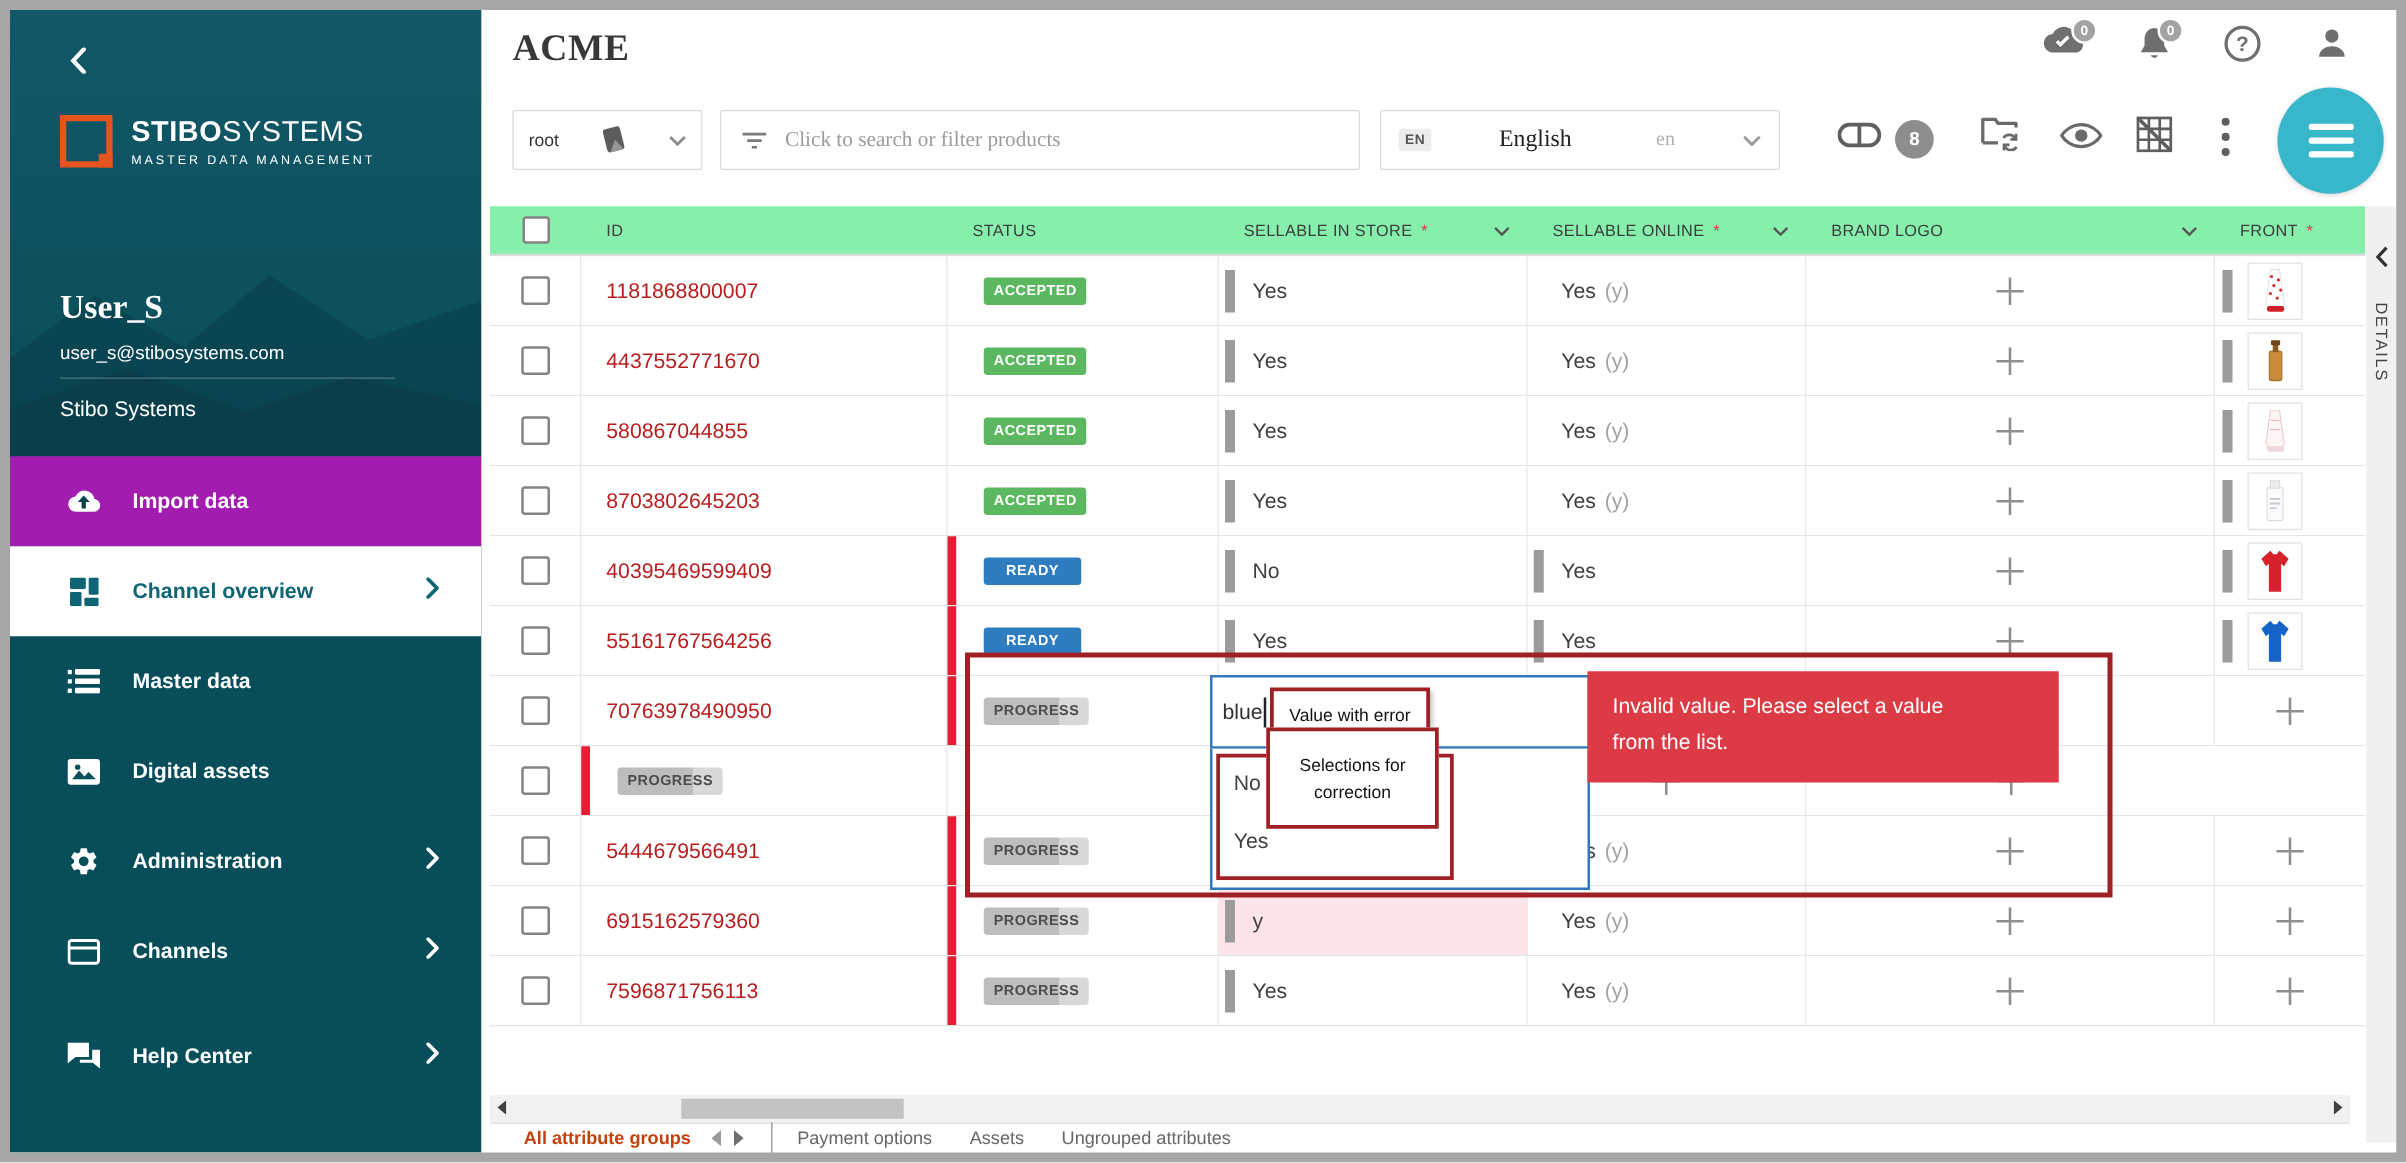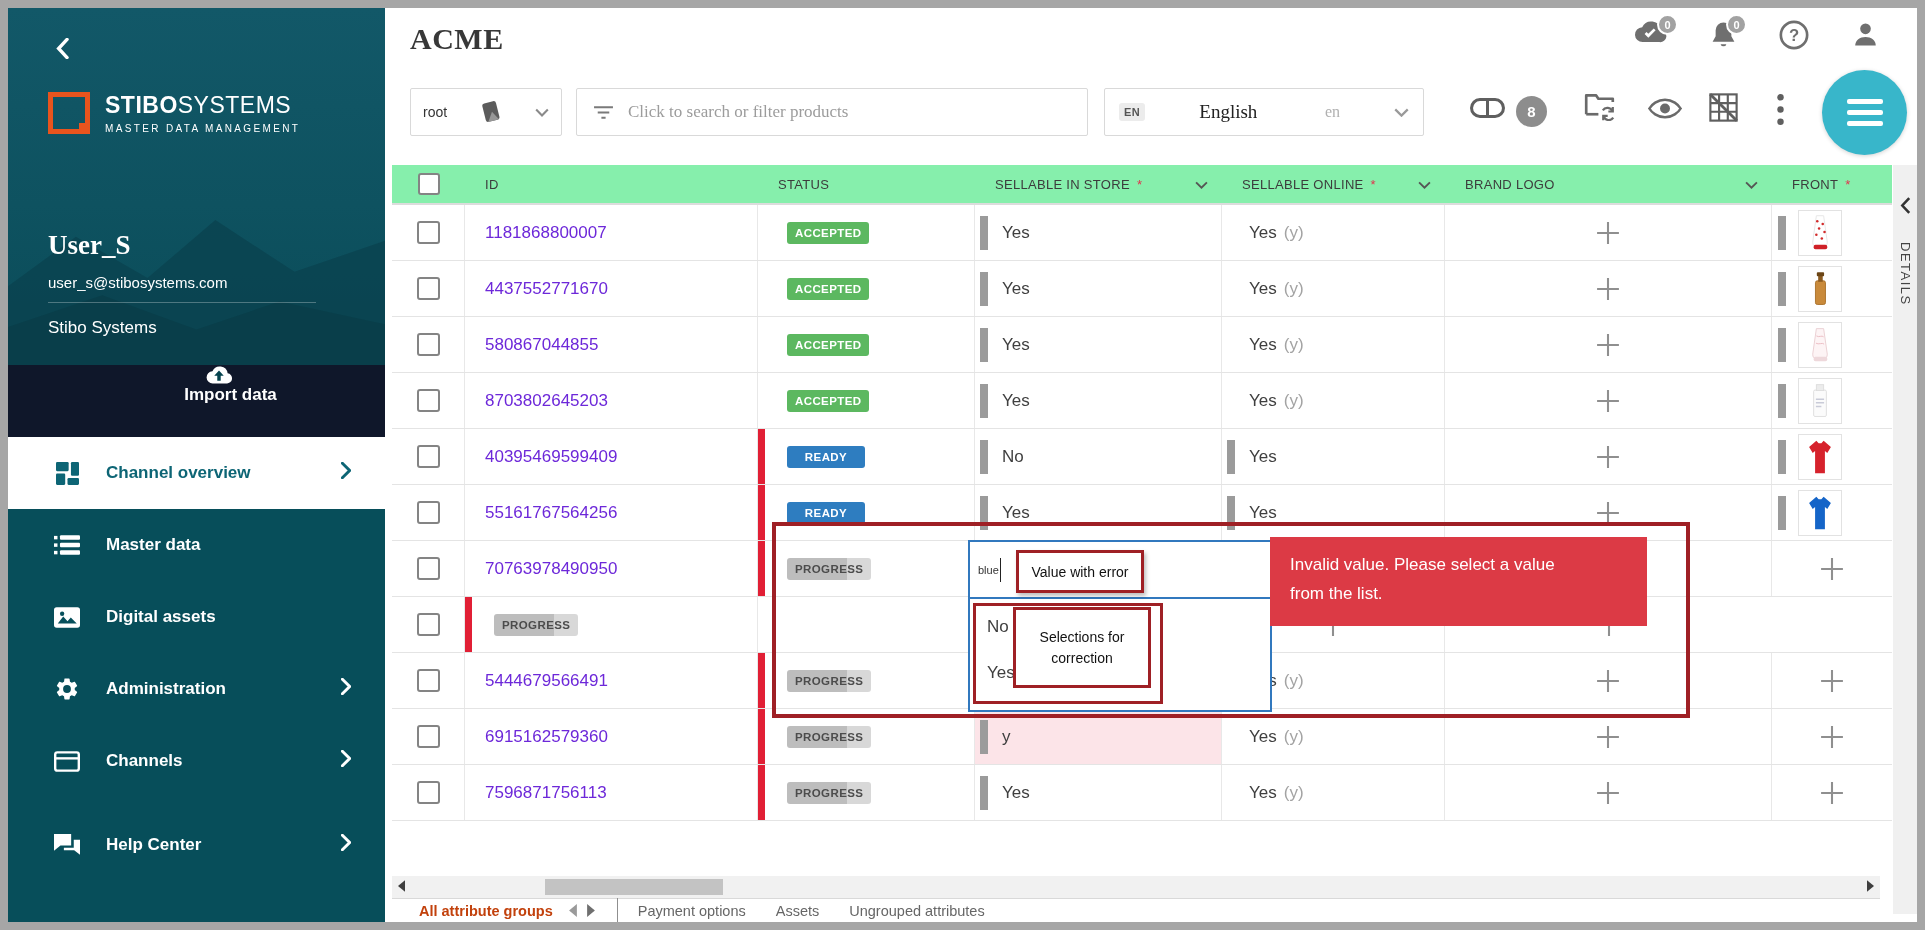--- a/index.html
+++ b/index.html
@@ -28,21 +28,21 @@
   .logo-sub { font-size:10px; letter-spacing:2.35px; margin-top:4px; color:#fff; white-space:nowrap; }
   .user-name { position:absolute; left:40px; top:222px; font-family:"Liberation Serif", serif;
                font-weight:bold; font-size:27px; z-index:3; }
   .user-email { position:absolute; left:40px; top:266px; font-size:15px; z-index:3; }
   .side-divider { position:absolute; left:40px; top:294px; width:268px; height:1px;
                   background:rgba(255,255,255,.28); z-index:3; }
   .org-name { position:absolute; left:40px; top:310px; font-size:17px; z-index:3; }
   #menu { position:absolute; left:0; top:357px; width:377px; z-index:3; }
   .menu-item { height:72px; display:flex; align-items:center; padding-left:44px; position:relative;
                cursor:pointer; font-size:17px; font-weight:600; color:#fff; }
-  .menu-item.shade { background:#0f172a;flex-direction:column; }
+  .menu-item.shade { background:#a21caf; }
   .menu-item.active { background:#ffffff; color:#0d6575; }
   .menu-item .mi-icon { width:30px; display:flex; justify-content:center; }
   .menu-item .mi-label { margin-left:24px; }
   .menu-item .mi-chevron { position:absolute; right:34px; top:50%; transform:translateY(-50%); }
   .menu-item.gap-before { margin-top:15px; height:66px; }
 
   
   .page-title { position:absolute; left:410px; top:22px; font-family:"Liberation Serif", serif;
                 font-size:30px; color:#383838; letter-spacing:.5px; }
   .top-icons { position:absolute; right:45px; top:20px; display:flex; align-items:flex-start; gap:42px; }
@@ -77,21 +77,21 @@
   .gr { display:grid; grid-template-columns:73px 293px 217px 247px 223px 327px 120px; }
   #thead { background:#86efac; border-bottom:2px solid #dcdcdc; height:40px; }
   .th { display:flex; align-items:center; position:relative; font-size:13px; color:#3c3c3c;
         letter-spacing:.3px; padding-left:20px; }
   .th .req { color:#e2334d; margin-left:7px; font-size:13px; }
   .th .hd-chev { position:absolute; right:14px; color:#444; }
   .row { height:56px; border-bottom:1px solid #e4e4e4; background:#fff; }
   .cell { position:relative; border-right:1px solid #e8e8e8; display:flex; align-items:center; }
   .cell.c-check { justify-content:center; }
   .checkbox { width:23px; height:23px; border:2px solid #848484; border-radius:3px; background:#fff; cursor:pointer; }
-  .id-link { padding-left:20px; font-size:17px; color:#6d28d9; cursor:pointer; }
+  .id-link { padding-left:20px; font-size:17px; color:#b91c1c; cursor:pointer; }
   .redbar { position:absolute; left:0; top:0; width:7px; height:100%; background:#e11f35; }
   .badge { margin-left:29px; min-width:78px; text-align:center; padding:5px 8px; border-radius:3px;
            font-size:11.5px; font-weight:bold; color:#fff; letter-spacing:.4px; }
   .badge.accepted { background:#5cb860; }
   .badge.ready { background:#2e7dc0; }
   .badge.progress { background:linear-gradient(90deg,#bdbdbd 0 72%,#d8d8d8 72%); color:#4c4c4c; }
   .graybar { position:absolute; left:5px; top:11px; width:8px; height:34px; background:#9b9b9b; }
   .val { padding-left:27px; font-size:17px; color:#3f3f3f; }
   .val .sfx { color:#a3a3a3; margin-left:7px; }
   .cell.pink { background:#fce4e8; }
@@ -116,36 +116,36 @@
             border-top:1px solid #d9d9d9; display:flex; align-items:center; z-index:2; font-size:14.5px; }
   #tabbar .tab0 { font-weight:bold; color:#c2410c; margin-left:27px; cursor:pointer; }
   #tabbar .tab-arrows { display:flex; gap:10px; margin-left:16px; color:#777; font-size:10px; }
   #tabbar .tab-sep { width:1px; height:26px; background:#8f8f8f; margin:0 20px 0 22px; }
   #tabbar .tab { color:#666; margin-right:30px; cursor:pointer; }
 
   
   .ov { position:absolute; }
   #edit-cell { left:968px; top:540px; width:304px; height:59px; background:#fff;
                border:2px solid #3178be; z-index:10; display:flex; align-items:center; }
-  #edit-cell .ev { font-size:11px; color:#333; margin-left:8px; }
+  #edit-cell .ev { font-size:17px; color:#333; margin-left:8px; }
   #edit-cell .caret { display:inline-block; width:1.5px; height:24px; background:#222;
                       margin-left:1px; vertical-align:middle; }
   #dropdown-panel { left:968px; top:599px; width:304px; height:113px; background:#fff;
                     border:2px solid #3178be; border-top:none; z-index:10; }
   #dropdown-panel .opt { height:46px; display:flex; align-items:center; padding-left:17px;
                          font-size:17px; color:#3f3f3f; cursor:pointer; }
   #dropdown-panel .opt:first-child { margin-top:5px; }
   #error-tooltip { left:1270px; top:537px; width:377px; height:89px; background:#dc3a45; color:#fff;
                    font-size:17px; line-height:1.72; padding:13px 20px; z-index:12; }
   #ann-big-rect { left:772px; top:522px; width:918px; height:196px; border:4px solid #9f2025; z-index:15; }
   #ann-value-box { left:1016px; top:550px; width:128px; height:43px; background:#fff;
                    border:3px solid #9f2025; display:flex; align-items:center; justify-content:center;
                    font-size:14px; color:#111; z-index:16; box-shadow:2px 3px 4px rgba(0,0,0,.25); }
   #ann-options-rect { left:973px; top:603px; width:190px; height:101px; border:3px solid #9f2025; z-index:15; }
-  #ann-select-box { left:1013px; top:607px; width:138px; height:81px; background:#fff;
+  #ann-select-box { left:1013px; top:582px; width:138px; height:81px; background:#fff;
                     border:3px solid #9f2025; display:flex; align-items:center; justify-content:center;
                     text-align:center; font-size:14px; color:#111; line-height:1.45; z-index:16; }
   .icon { display:inline-flex; line-height:0; }
 </style>
 </head>
 <body>
 
 <div id="frame">
 
   <aside id="sidebar">

